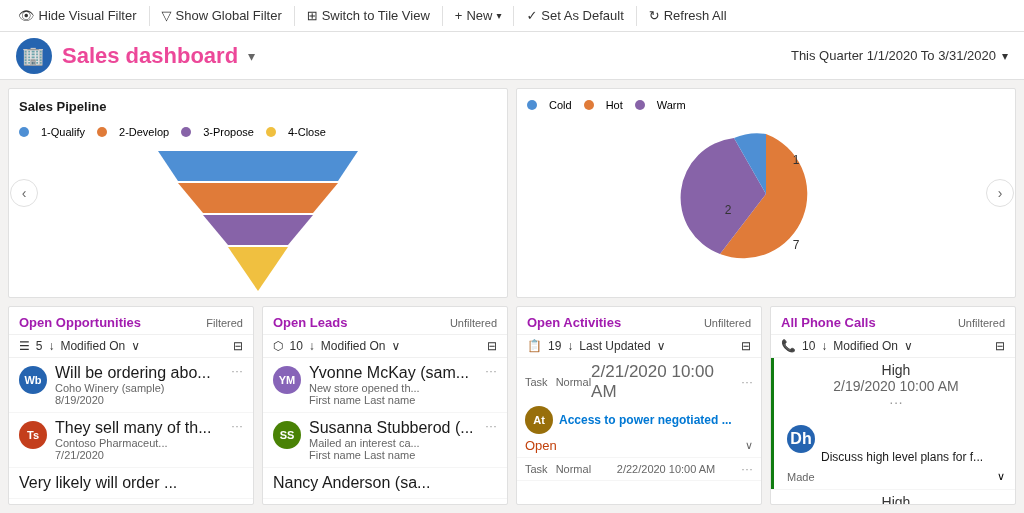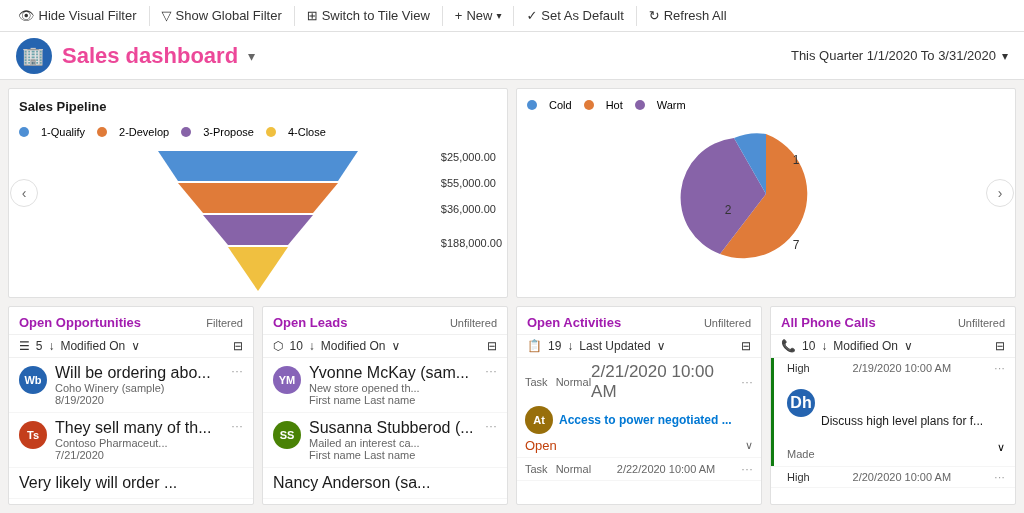--- a/index.html
+++ b/index.html
@@ -117,29 +117,29 @@
     .activity-avatar { width: 28px; height: 28px; border-radius: 50%; display: flex; align-items: center; justify-content: center; font-size: 11px; font-weight: 600; color: #fff; flex-shrink: 0; }
     .activity-text { font-size: 12px; color: #0078d4; font-weight: 600; white-space: nowrap; overflow: hidden; text-overflow: ellipsis; }
     .status-row { display: flex; align-items: center; justify-content: space-between; }
     .status-text { color: #c2410c; }
     .status-chev { color: #666; font-size: 11px; }
 
     
     .phone-item {
       padding: 4px 10px; border-bottom: 1px solid #f5f5f5;
     }
-    .phone-row1 { display: flex; justify-content: space-between; align-items: center; font-size: 11px; }
+    .phone-row1 { display: flex; justify-content: space-between; align-items: center; font-size: 14px; flex-direction: column; }
     .phone-priority { color: #333; }
     .phone-time { color: #666; }
     .phone-more { color: #999; cursor: pointer; }
     .phone-row2 { display: flex; align-items: center; gap: 6px; padding: 4px 0; }
     .phone-avatar { width: 28px; height: 28px; border-radius: 50%; display: flex; align-items: center; justify-content: center; font-size: 16px; font-weight: 600; color: #fff; flex-shrink: 0; }
     .phone-title { font-size: 12px; color: #1a1a1a; white-space: nowrap; overflow: hidden; text-overflow: ellipsis; margin-top: 36px; }
     .phone-status-row { display: flex; align-items: center; justify-content: space-between; font-size: 11px; padding: 2px 0; }
-    .phone-status { color: #666; margin-top: 14px; }
+    .phone-status { color: #666; }
 
     .nav-arrow {
       position: absolute; top: 50%; transform: translateY(-50%);
       width: 28px; height: 28px; background: #fff; border: 1px solid #e0e0e0;
       border-radius: 50%; display: flex; align-items: center; justify-content: center;
       cursor: pointer; font-size: 14px; color: #666; z-index: 10;
     }
     .nav-arrow-left { left: 2px; }
     .nav-arrow-right { right: 2px; }
 
@@ -224,26 +224,20 @@
         <svg width="260" height="145" viewBox="0 0 260 145">
 
           <polygon points="30,5 230,5 210,35 50,35" fill="#4e8fd4"></polygon>
 
           <polygon points="50,37 210,37 185,67 75,67" fill="#e07b39"></polygon>
 
           <polygon points="75,69 185,69 160,99 100,99" fill="#8763a8"></polygon>
 
           <polygon points="100,101 160,101 130,145 130,145" fill="#f0c040"></polygon>
         </svg>
-        <div style="position:absolute; right:-5px; top:0; display:flex; flex-direction:column; font-size:11px; color:#333; gap:14px; padding-top:5px;">
-          <span>$25,000.00</span>
-          <span>$55,000.00</span>
-          <span>$36,000.00</span>
-          <span style="margin-top:8px;">$188,000.00</span>
-        </div>
       </div>
     </div>
 
     <div class="chart-card chart-card-right">
       <div class="pie-legend">
         <div class="legend-item">
           <div class="legend-dot" style="background:#4e8fd4;"></div>
           <span>Cold</span>
         </div>
         <div class="legend-item">

